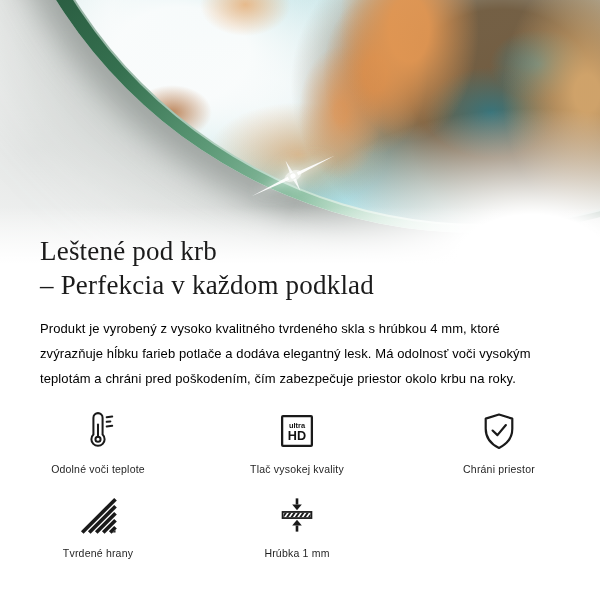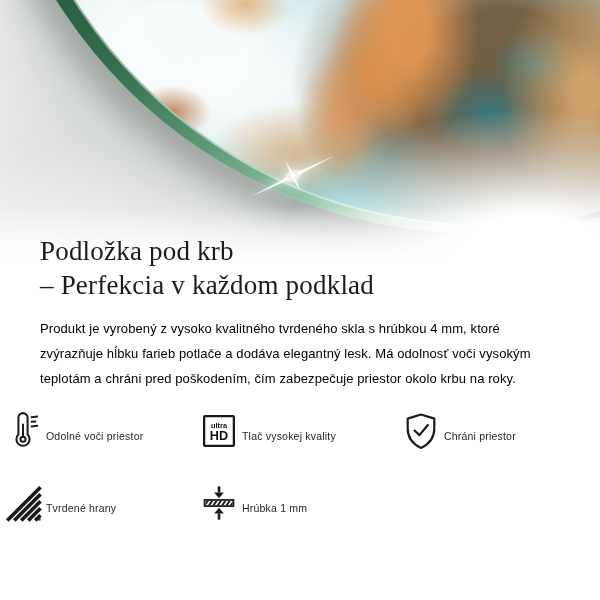--- a/index.html
+++ b/index.html
@@ -48,21 +48,21 @@
     background:linear-gradient(to bottom, rgba(255,255,255,0) 76%, rgba(255,255,255,.6) 88%, #fff 97%);}
   
   .content{position:relative;z-index:10;padding-top:234px;}
   .text-block{padding:0 40px;}
   .title{margin:0;font-family:"Liberation Serif","DejaVu Serif",serif;font-weight:400;
     font-size:27px;line-height:34px;color:#1b1b1b;letter-spacing:.2px;}
   .description{margin:14px 0 0;max-width:546px;font-size:13px;line-height:25px;
     color:#000000;letter-spacing:.1px;}
   
   .features{margin-top:17px;display:grid;grid-template-columns:196px 202px 202px;row-gap:17px;}
-  .feature{display:flex;flex-direction:row;align-items:center;}
+  .feature{display:flex;flex-direction:column;align-items:center;}
   .feature-icon{width:46px;height:46px;display:flex;align-items:center;justify-content:center;margin-bottom:9px;}
   .feature-icon svg{display:block;}
   .feature-label{font-size:10.5px;color:#1f1f1f;letter-spacing:.2px;white-space:nowrap;}
 </style>
 </head>
 <body>
 
 <div class="page">
 
   <div class="hero">
@@ -80,40 +80,40 @@
         <circle r="2.6"></circle>
       </g>
     </svg>
     <div class="fade fade-corner"></div>
     <div class="fade fade-bottom"></div>
   </div>
 
   <div class="content">
     <div class="text-block">
       <h1 class="title">
-        <span>Podložka pod krb</span><br>
+        <span>Leštené pod krb</span><br>
         <span>– Perfekcia v každom podklad</span>
       </h1>
       <p class="description">Produkt je vyrobený z vysoko kvalitného tvrdeného skla s hrúbkou 4 mm, ktoré zvýrazňuje hĺbku farieb potlače a dodáva elegantný lesk. Má odolnosť voči vysokým teplotám a chráni pred poškodením, čím zabezpečuje priestor okolo krbu na roky.</p>
     </div>
 
     <div class="features">
 
       <div class="feature">
         <div class="feature-icon">
           <svg width="44" height="44" viewBox="0 0 48 48" fill="none" stroke="#1a1a1a" stroke-width="2.2" stroke-linecap="round">
             <path d="M19,27.82 A7.2,7.2 0 1 0 29,27.82 L29,9.5 A5,5 0 0 0 19,9.5 Z"></path>
             <circle cx="24" cy="33" r="2.8"></circle>
             <line x1="24" y1="17" x2="24" y2="30"></line>
             <line x1="33.5" y1="9" x2="39.5" y2="8.3"></line>
             <line x1="33.5" y1="14" x2="37.5" y2="13.6"></line>
             <line x1="33.5" y1="19" x2="39.5" y2="18.3"></line>
           </svg>
         </div>
-        <div class="feature-label">Odolné voči priestor</div>
+        <div class="feature-label">Odolné voči teplote</div>
       </div>
 
       <div class="feature">
         <div class="feature-icon">
           <svg width="42" height="42" viewBox="0 0 48 48">
             <rect x="7" y="7" width="34" height="34" rx="1" fill="none" stroke="#1a1a1a" stroke-width="2.6"></rect>
             <text x="24" y="20" text-anchor="middle" font-family="Liberation Sans, sans-serif" font-size="8.5" font-weight="700" fill="#111">ultra</text>
             <text x="24" y="34.5" text-anchor="middle" font-family="Liberation Sans, sans-serif" font-size="14.5" font-weight="700" fill="#111">HD</text>
           </svg>
         </div>

